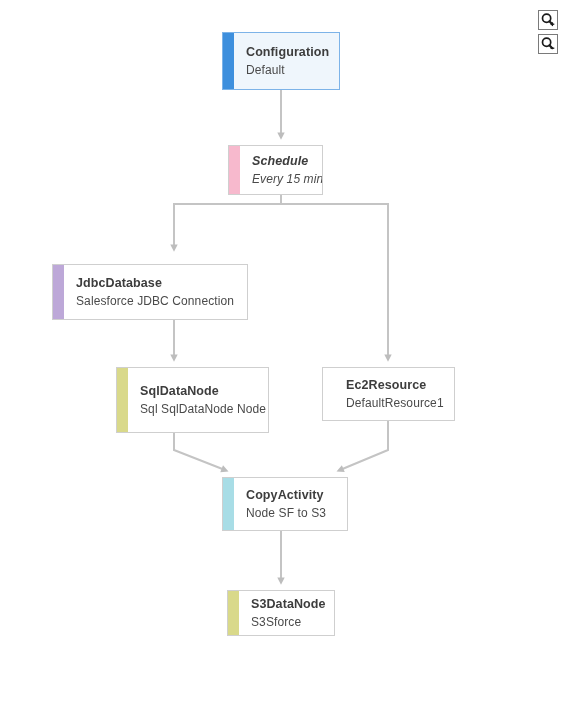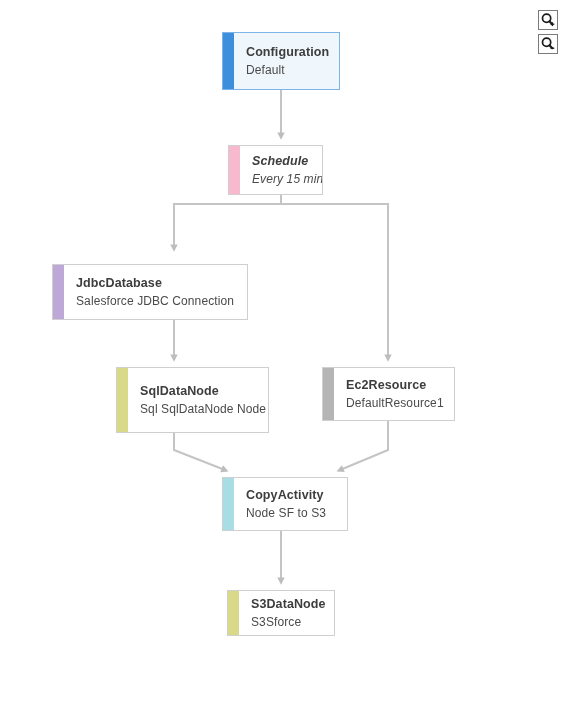--- a/index.html
+++ b/index.html
@@ -158,21 +158,21 @@
   </div>
 
   <div class="node" style="left:116px; top:367px; width:153px; height:66px;">
     <div class="accent" style="background:#d9d98a;"></div>
     <div class="labels">
       <div class="title">SqlDataNode</div>
       <div class="subtitle">Sql SqlDataNode Node</div>
     </div>
   </div>
 
-  <div class="node" style="left:322px; top:367px; width:133px; height:54px;">
+  <div class="node" style="left:322px; top:367px; width:133px; height:54px;align-items:center;">
     <div class="accent" style="background:#b5b5b5;"></div>
     <div class="labels">
       <div class="title">Ec2Resource</div>
       <div class="subtitle">DefaultResource1</div>
     </div>
   </div>
 
   <div class="node" style="left:222px; top:477px; width:126px; height:54px;">
     <div class="accent" style="background:#a8dde6;"></div>
     <div class="labels">

